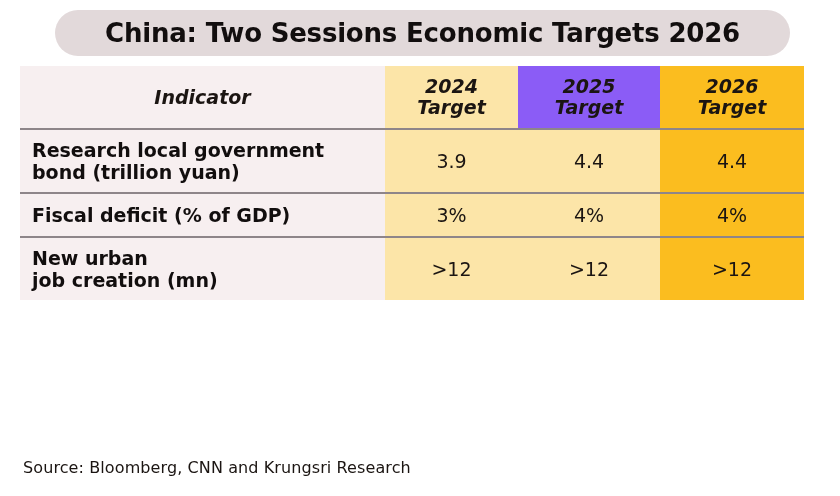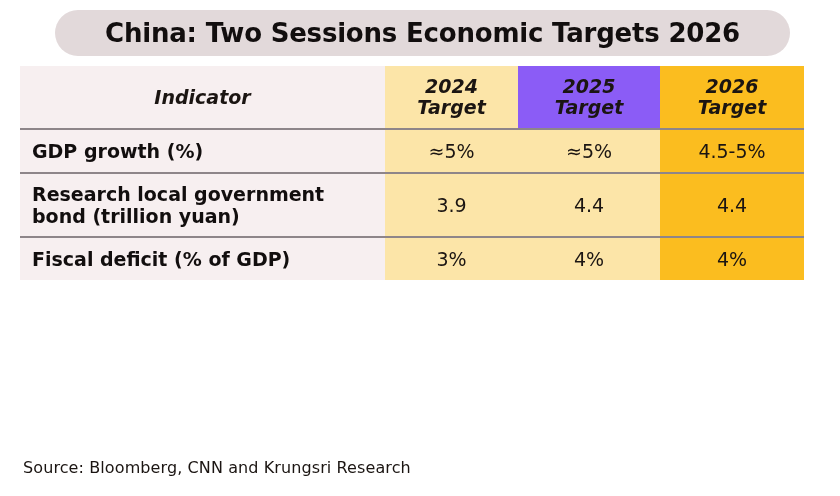--- a/index.html
+++ b/index.html
@@ -153,41 +153,42 @@
         <div>2025</div>
         <div>Target</div>
       </td>
       <td class="y26">
         <div>2026</div>
         <div>Target</div>
       </td>
     </tr>
   </thead>
   <tbody>
-    <tr class="row h1">
-      <td class="ind-cell">
-        <div>GDP growth (%)</div>
-      </td>
-      <td class="val y24">≈5%</td>
-      <td class="val y25">≈5%</td>
-      <td class="val y26">4.5-5%</td>
-    </tr>
     <tr class="row h2">
       <td class="ind-cell">
         <div>Research local government</div>
         <div>bond (trillion yuan)</div>
       </td>
       <td class="val y24">3.9</td>
       <td class="val y25">4.4</td>
       <td class="val y26">4.4</td>
     </tr>
     <tr class="row h1">
       <td class="ind-cell">
         <div>Fiscal deficit (% of GDP)</div>
       </td>
       <td class="val y24">3%</td>
       <td class="val y25">4%</td>
       <td class="val y26">4%</td>
     </tr>
+    <tr class="row h2">
+      <td class="ind-cell">
+        <div>New urban</div>
+        <div>job creation (mn)</div>
+      </td>
+      <td class="val y24">&gt;12</td>
+      <td class="val y25">&gt;12</td>
+      <td class="val y26">&gt;12</td>
+    </tr>
   </tbody>
 </table>
 
 <div class="source">Source: Bloomberg, CNN and Krungsri Research</div>
 
 </body></html>

